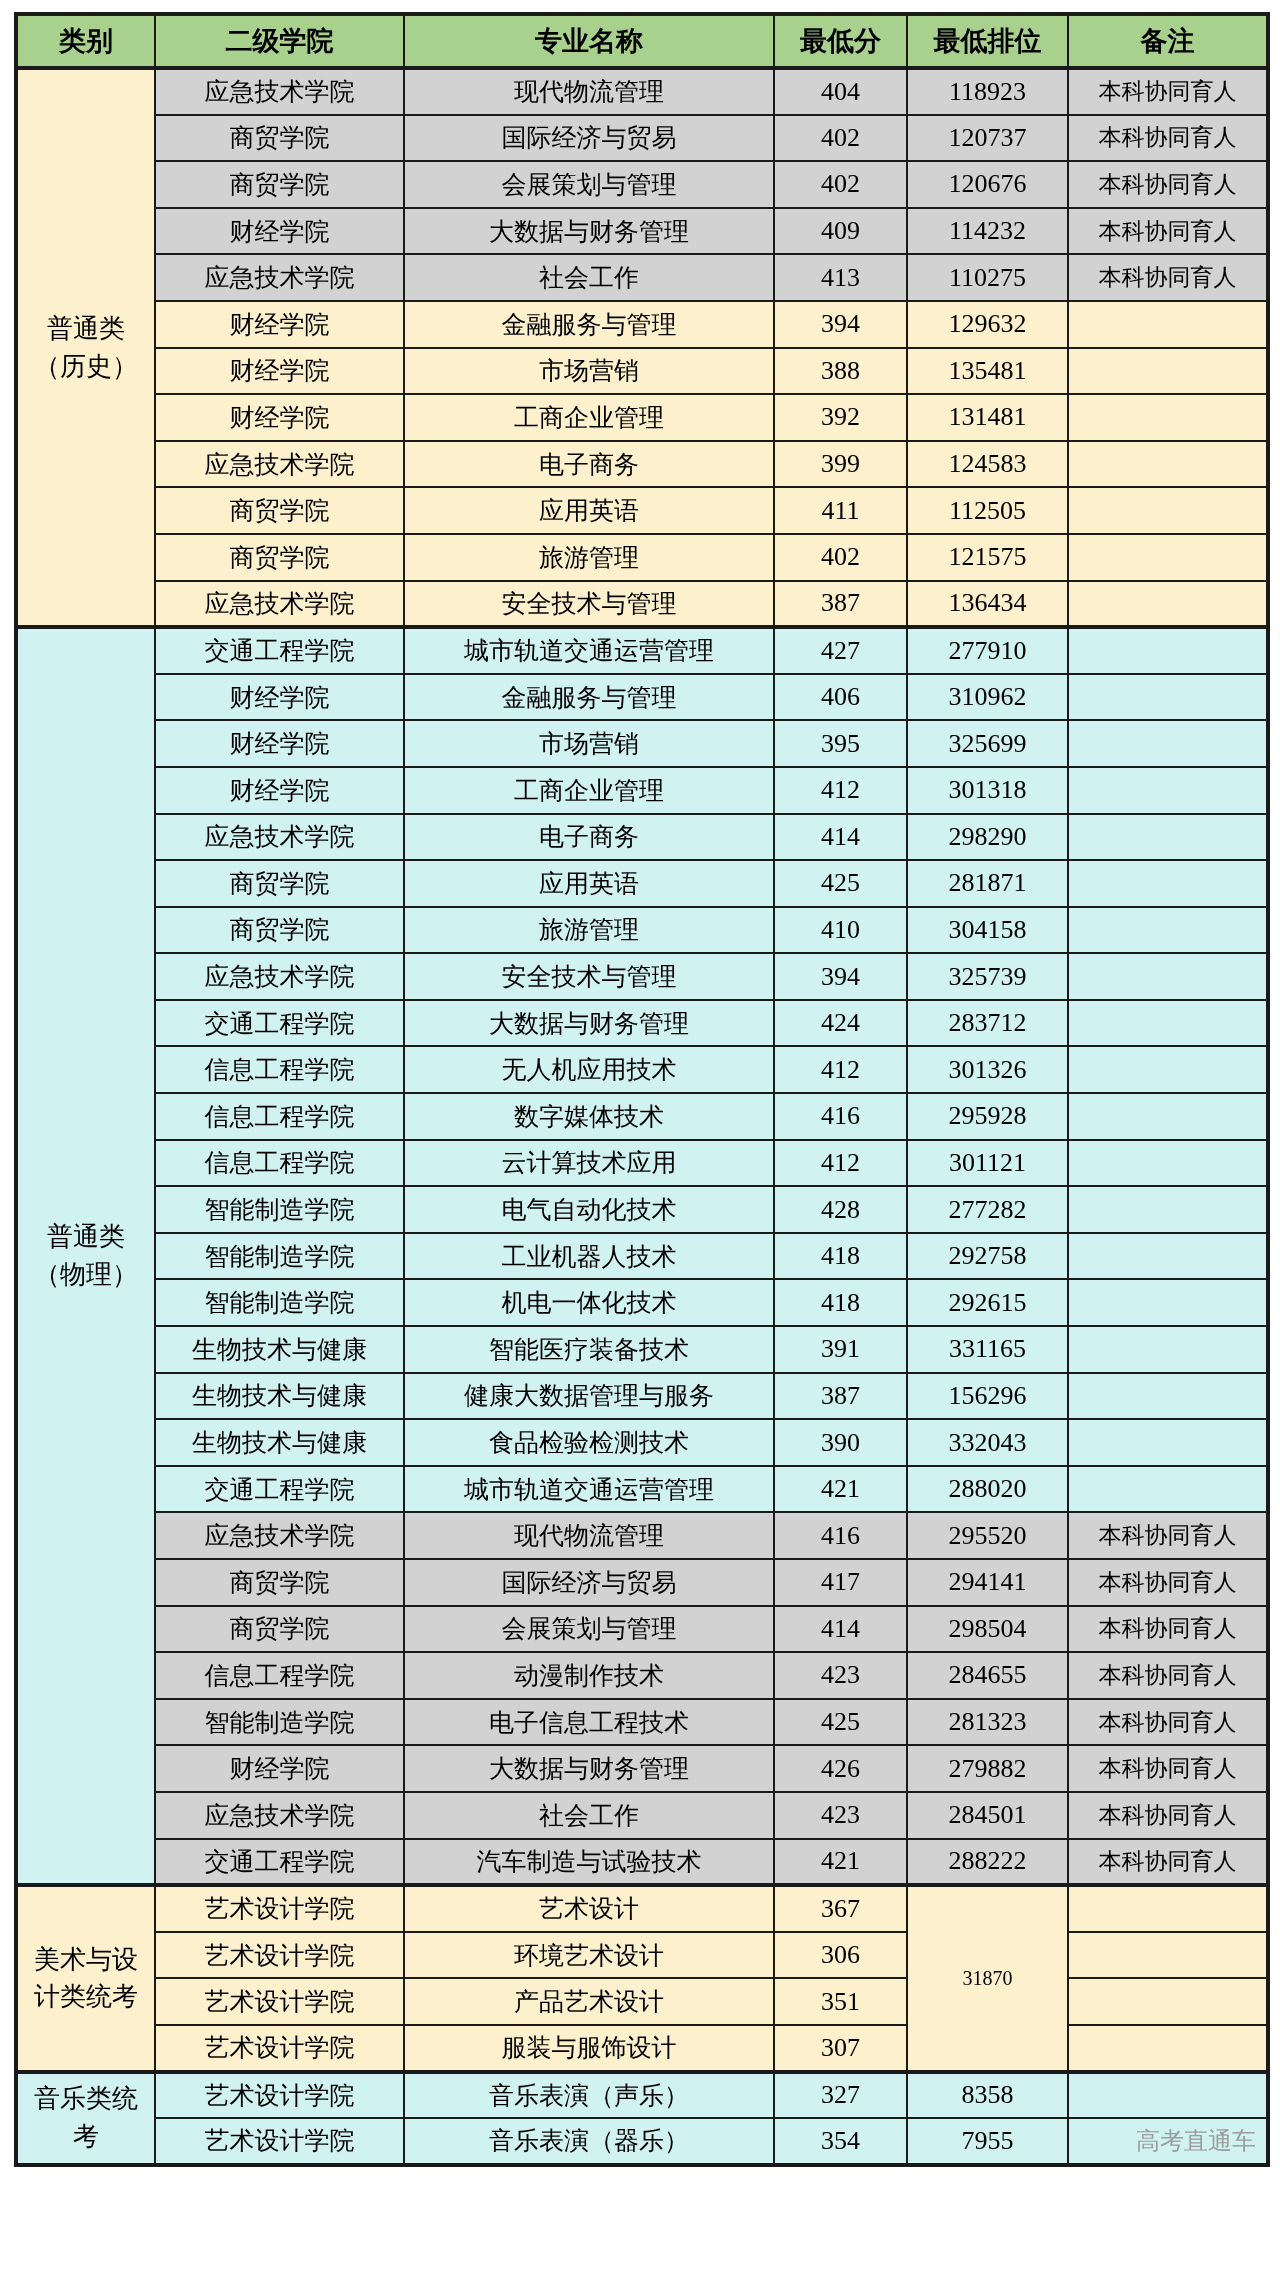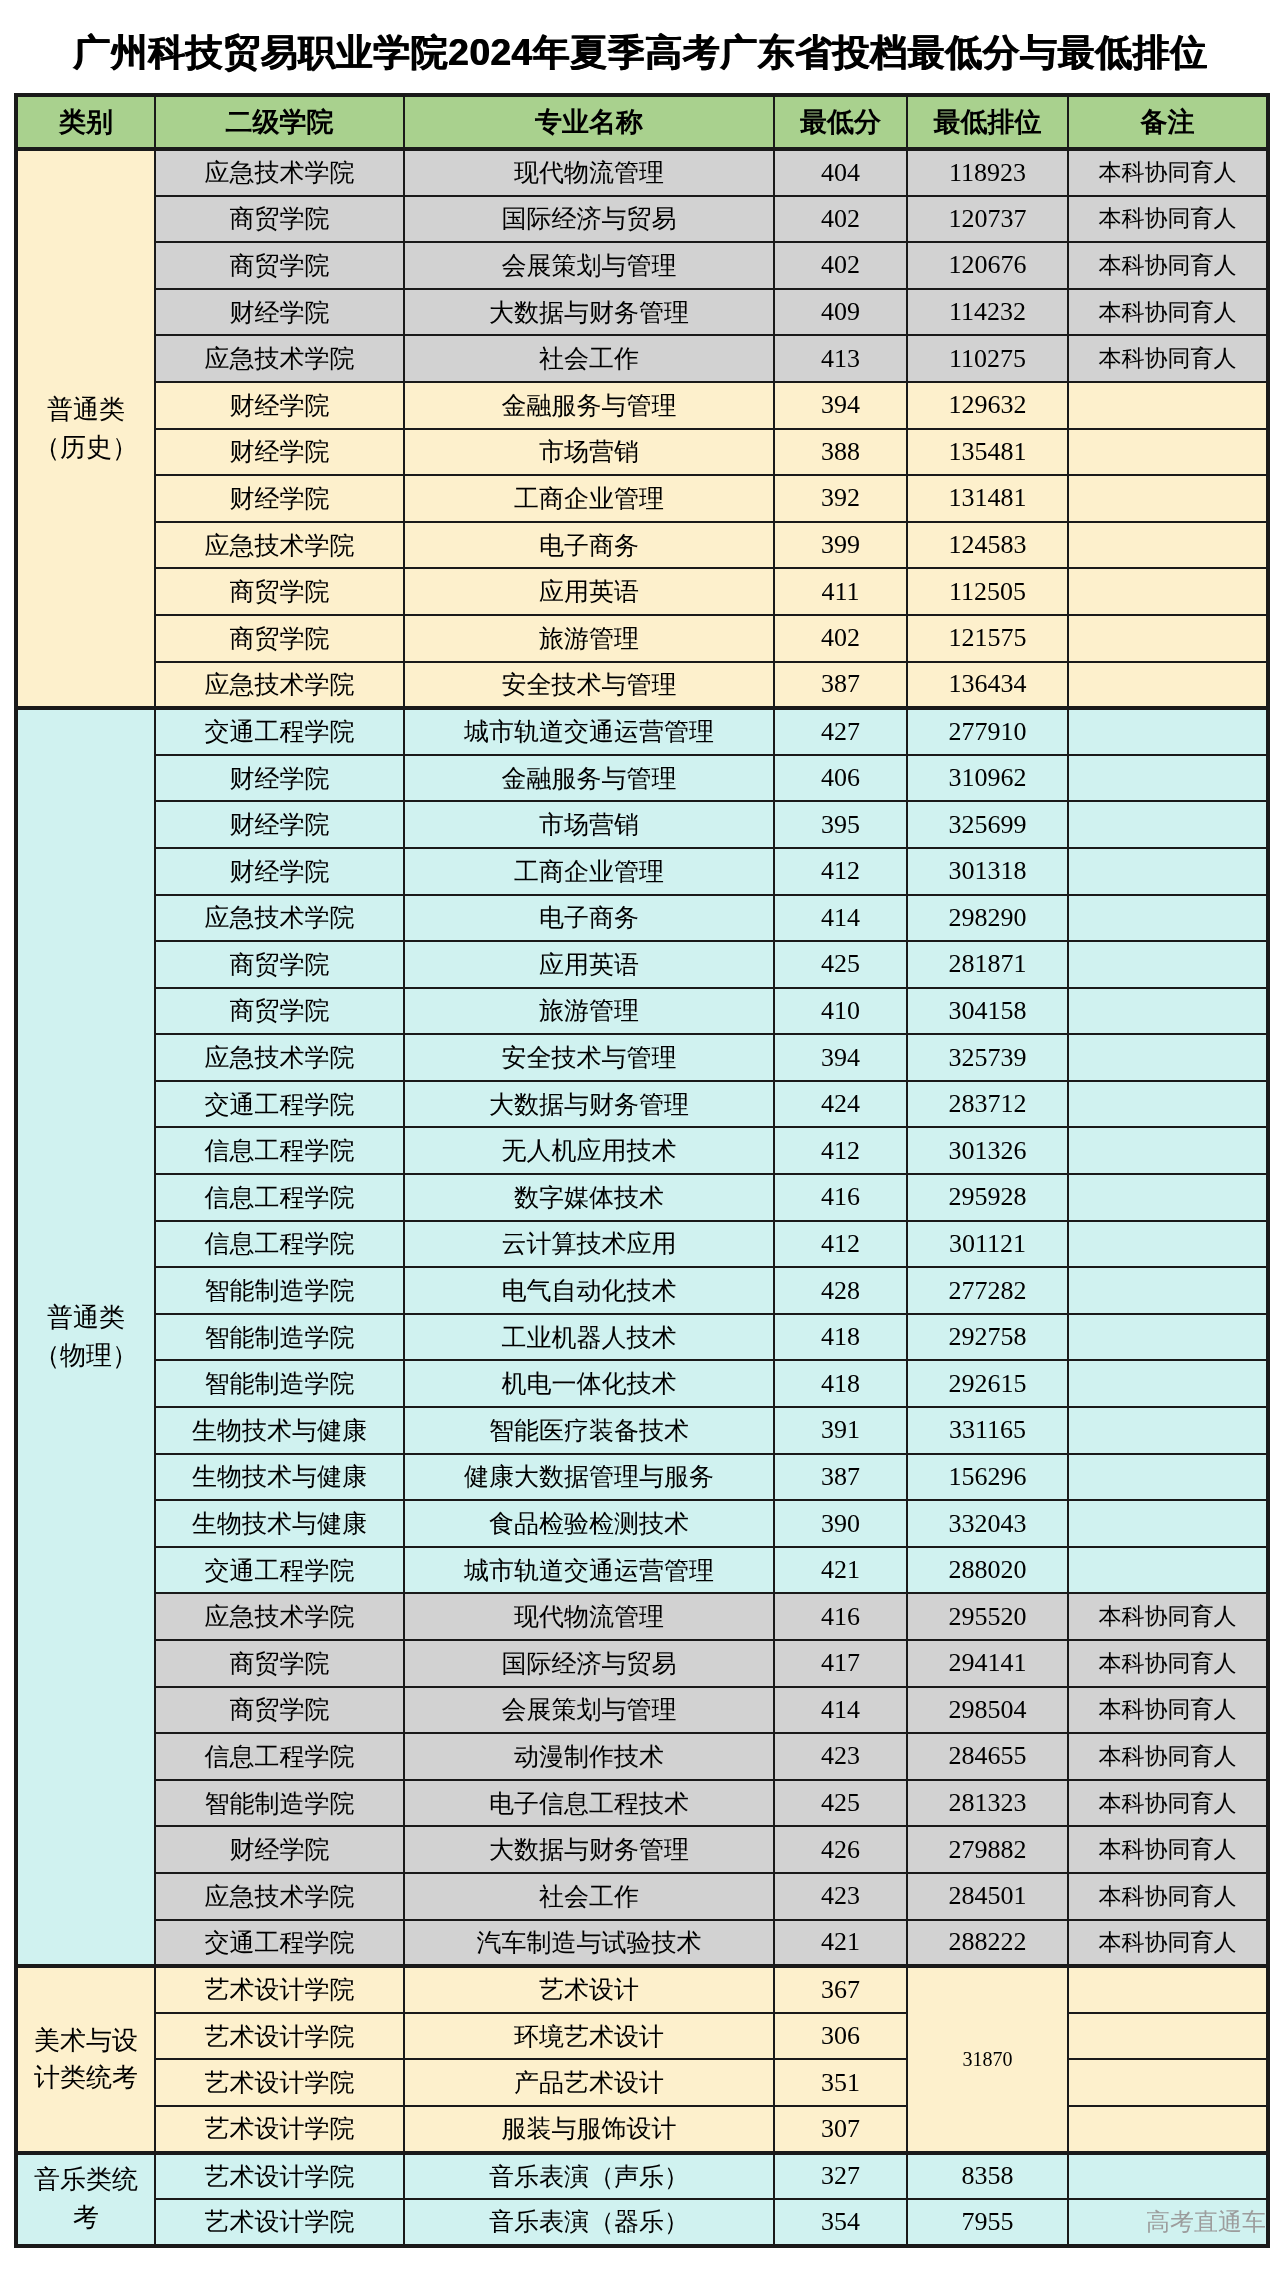--- a/index.html
+++ b/index.html
@@ -66,31 +66,29 @@
     line-height: 1.45;
     padding: 0 4px;
   }
   td.cat-cell.bg-yellow { background: var(--yellow); }
   td.cat-cell.bg-cyan   { background: var(--cyan); }
   td.merged-rank { font-size: 20px; }
 
   .watermark {
     display: block;
     text-align: right;
+    padding-right: 10px;
     font-size: 24px;
     color: var(--watermark);
   }
 </style>
 </head>
 <body>
 
 <div class="page">
-  <div class="title-band">
-    <div class="title">广州科技贸易职业学院2024年夏季高考广东省投档最低分与最低排位</div>
-  </div>
   <table class="scores">
     <colgroup id="cols">
         <col style="width: 139px;">
         <col style="width: 249px;">
         <col style="width: 370px;">
         <col style="width: 133px;">
         <col style="width: 161px;">
         <col style="width: 200px;">
       </colgroup>
     <thead>

